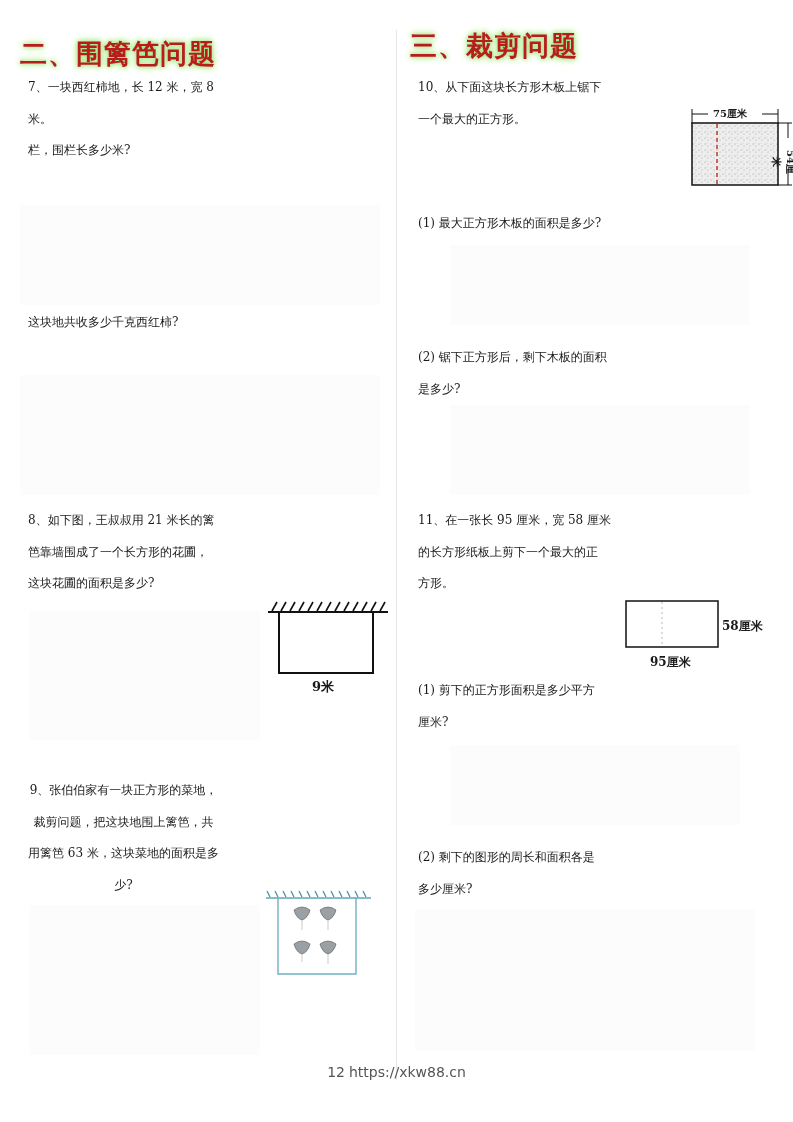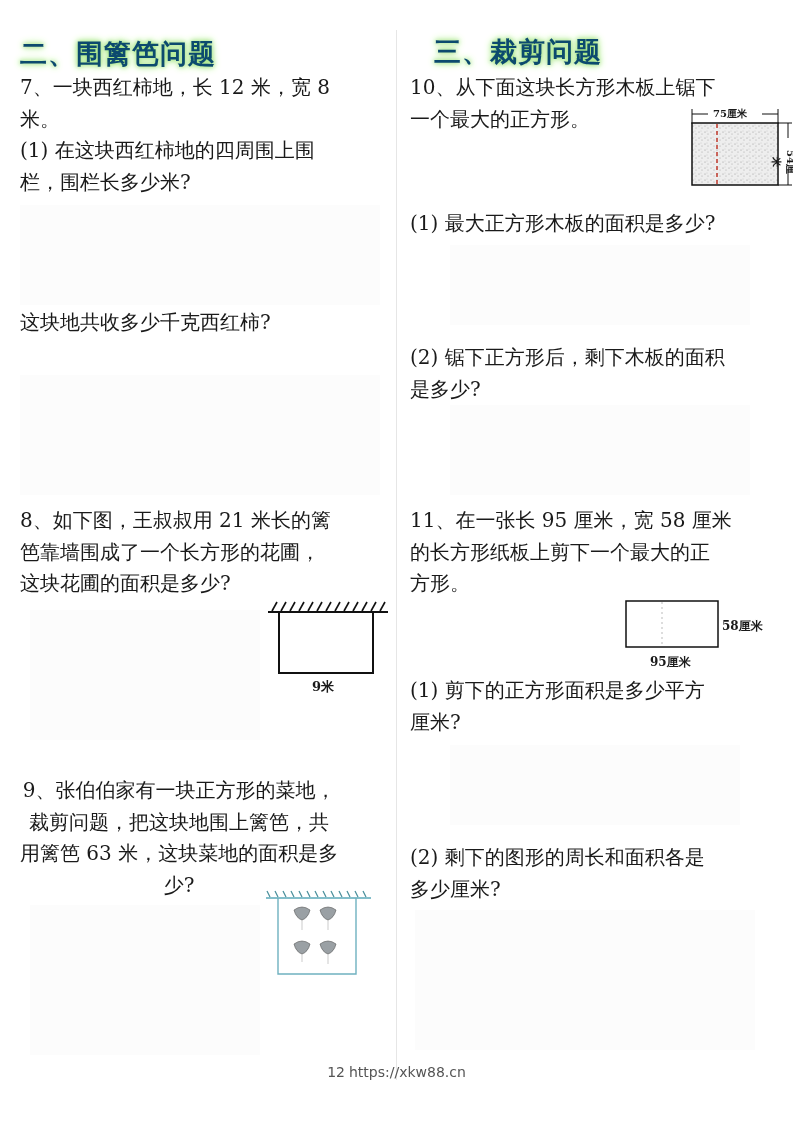--- a/index.html
+++ b/index.html
@@ -1,40 +1,39 @@
 <!DOCTYPE html>
 <html><head>
 <meta charset="utf-8">
 <style>
   html, body { margin: 0; padding: 0; background: #ffffff; }
   body { width: 793px; height: 1122px; position: relative; overflow: hidden;
          font-family: "DejaVu Serif", "Liberation Serif", serif; color: #1a1a1a; }
   .divider { position: absolute; left: 396px; top: 30px; width: 1px; height: 1050px; background: #e6e6e6; }
   .section-title { position: absolute; font-family: "DejaVu Sans", "Liberation Sans", sans-serif;
-                   font-weight: bold; font-size: 27px; color: #0c4a6e; letter-spacing: 1px;
+                   font-weight: bold; font-size: 27px; color: #b91c1c; letter-spacing: 1px;
                    text-shadow: 0 0 4px #9be07a, 0 0 7px #b8ee98, 0 0 10px #cdf5b5; }
-  .q { position: absolute; font-size: 20px; line-height: 31.5px; }
+  .q { position: absolute; font-size: 12px; line-height: 31.5px; margin-left: 8px; }
   .ans { position: absolute; background: rgba(235,235,235,0.15); }
   .diagram { position: absolute; }
   .footer { position: absolute; top: 1064px; left: 0; width: 793px; text-align: center;
             font-family: "DejaVu Sans", "Liberation Sans", sans-serif; font-size: 14px; color: #555; }
   .footer .spacer { display:inline-block; width: 4px; }
   .dlabel { font-family: "DejaVu Serif", "Liberation Serif", serif; font-weight: bold; }
 </style>
 </head>
 <body>
 
 <div class="divider"></div>
 
 <div class="section-title" style="left:20px; top:36px;">二、围篱笆问题</div>
 
 <div class="q" style="left:20px; top:72px;">
   <div>7、一块西红柿地，长 12 米，宽 8</div>
   <div>米。</div>
-  <div>(1) 在这块西红柿地的四周围上围</div>
   <div>栏，围栏长多少米?</div>
 </div>
 <div class="ans" style="left:20px; top:205px; width:360px; height:100px;"></div>
 
 <div class="q" style="left:20px; top:307px;">
   <div>这块地共收多少千克西红柿?</div>
 </div>
 <div class="ans" style="left:20px; top:375px; width:360px; height:120px;"></div>
 
 <div class="q" style="left:20px; top:505px;">
@@ -100,21 +99,21 @@
         <line x1="64" y1="32" x2="64" y2="42" stroke="#aaa"></line>
       <path d="M30 56 q8 -6 16 0 q-2 8 -8 10 q-6 -2 -8 -10z"></path>
         <line x1="38" y1="66" x2="38" y2="74" stroke="#aaa"></line>
       <path d="M56 56 q8 -6 16 0 q-2 8 -8 10 q-6 -2 -8 -10z"></path>
         <line x1="64" y1="66" x2="64" y2="76" stroke="#aaa"></line>
     </g>
   </svg>
 </div>
 <div class="ans" style="left:30px; top:905px; width:230px; height:150px;"></div>
 
-<div class="section-title" style="left:410px; top:34px;margin-left:24px;">三、裁剪问题</div>
+<div class="section-title" style="left:410px; top:28px;">三、裁剪问题</div>
 
 <div class="q" style="left:410px; top:72px;">
   <div>10、从下面这块长方形木板上锯下</div>
   <div>一个最大的正方形。</div>
 </div>
 
 <div class="diagram" style="left:686px; top:106px; width:110px; height:82px;text-align:center;">
   <svg width="110" height="82" viewBox="0 0 110 82">
     <defs>
       <pattern id="speckle" width="6" height="6" patternUnits="userSpaceOnUse">

